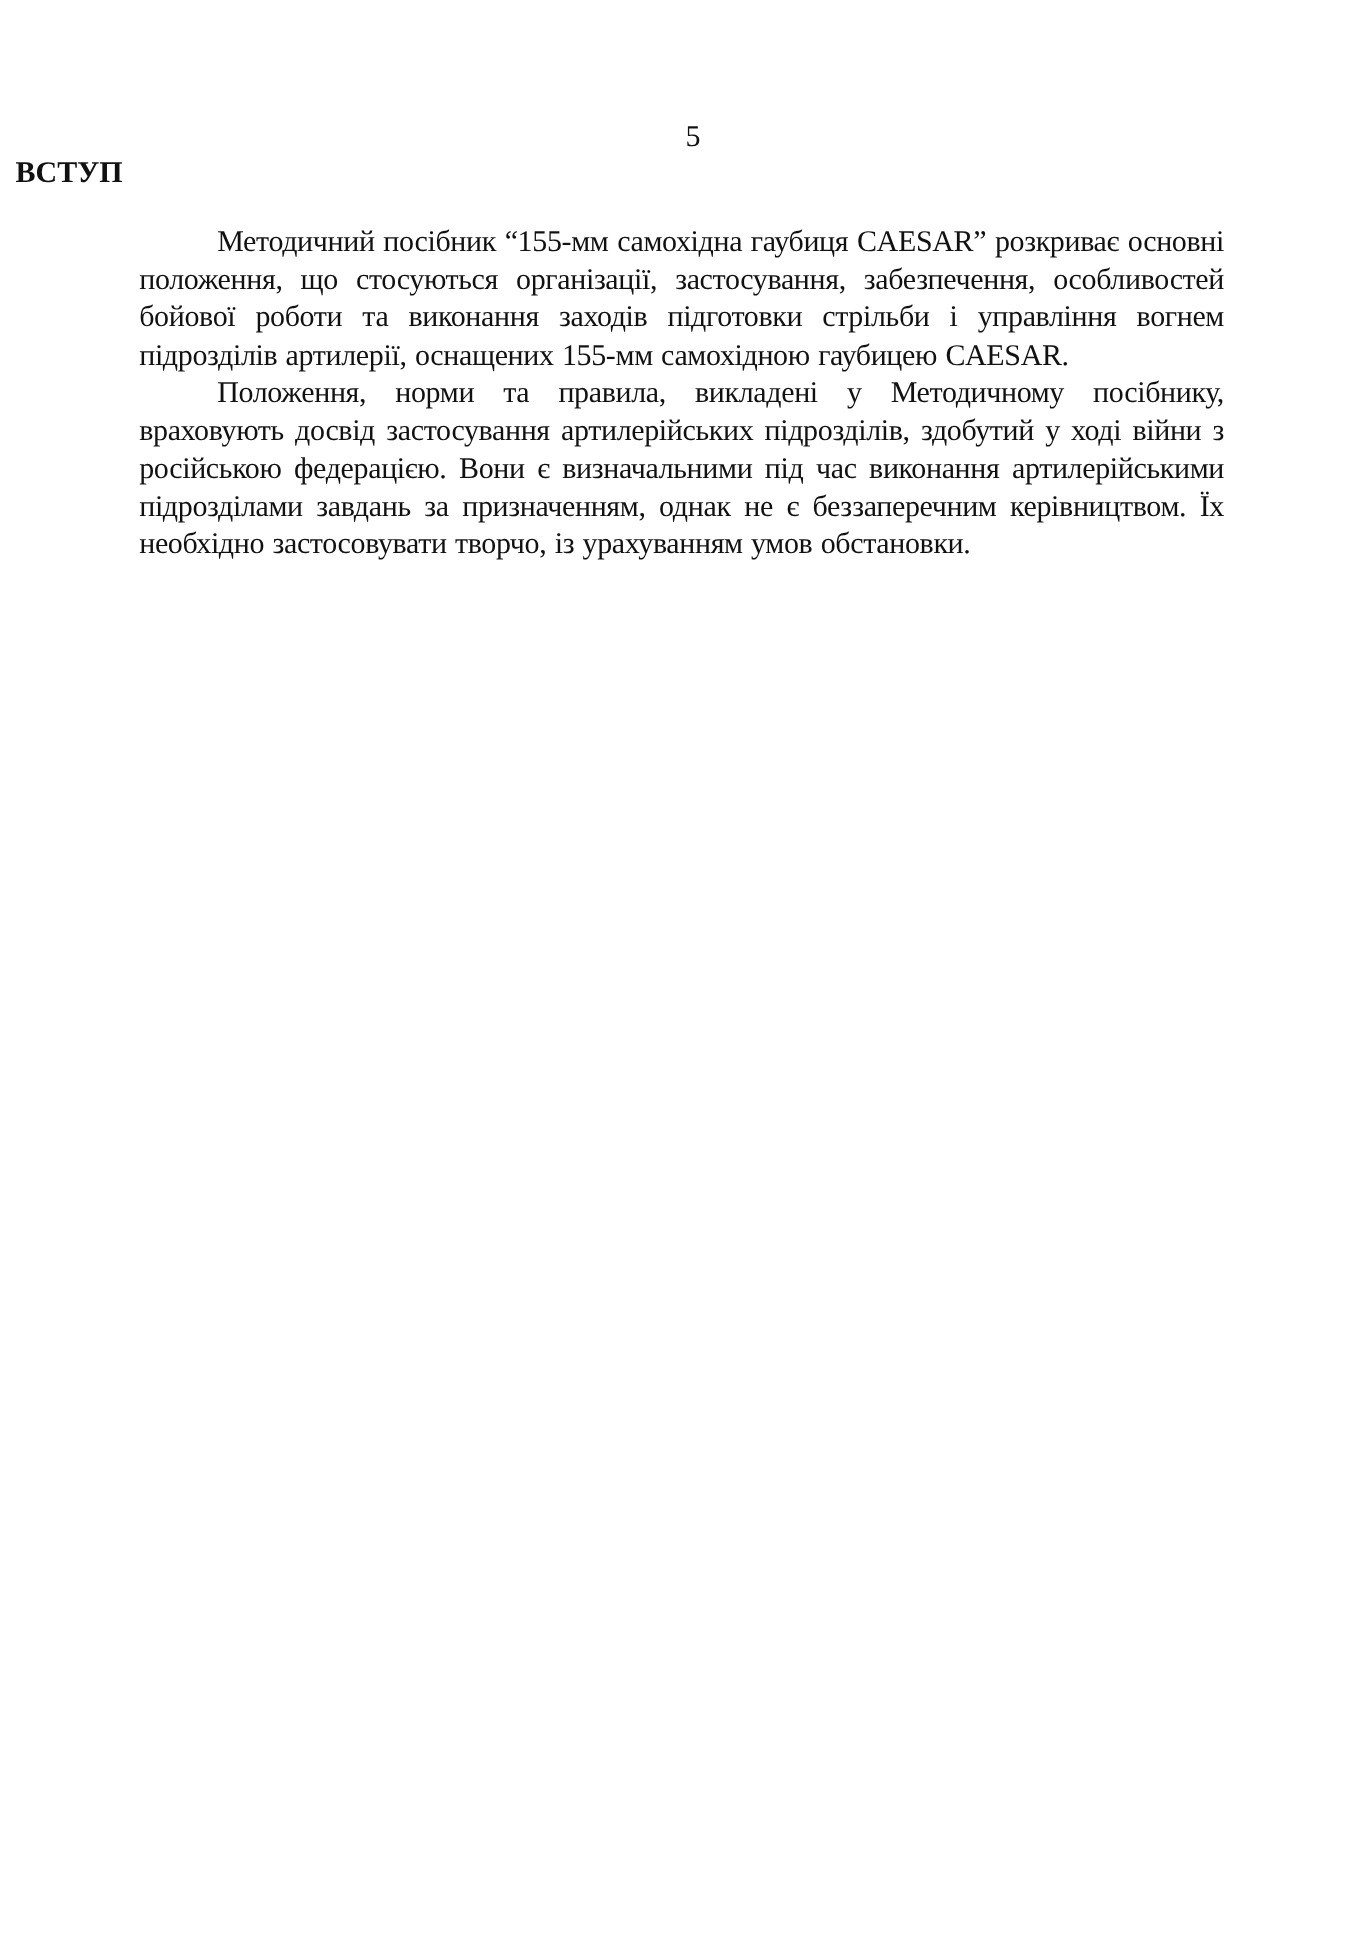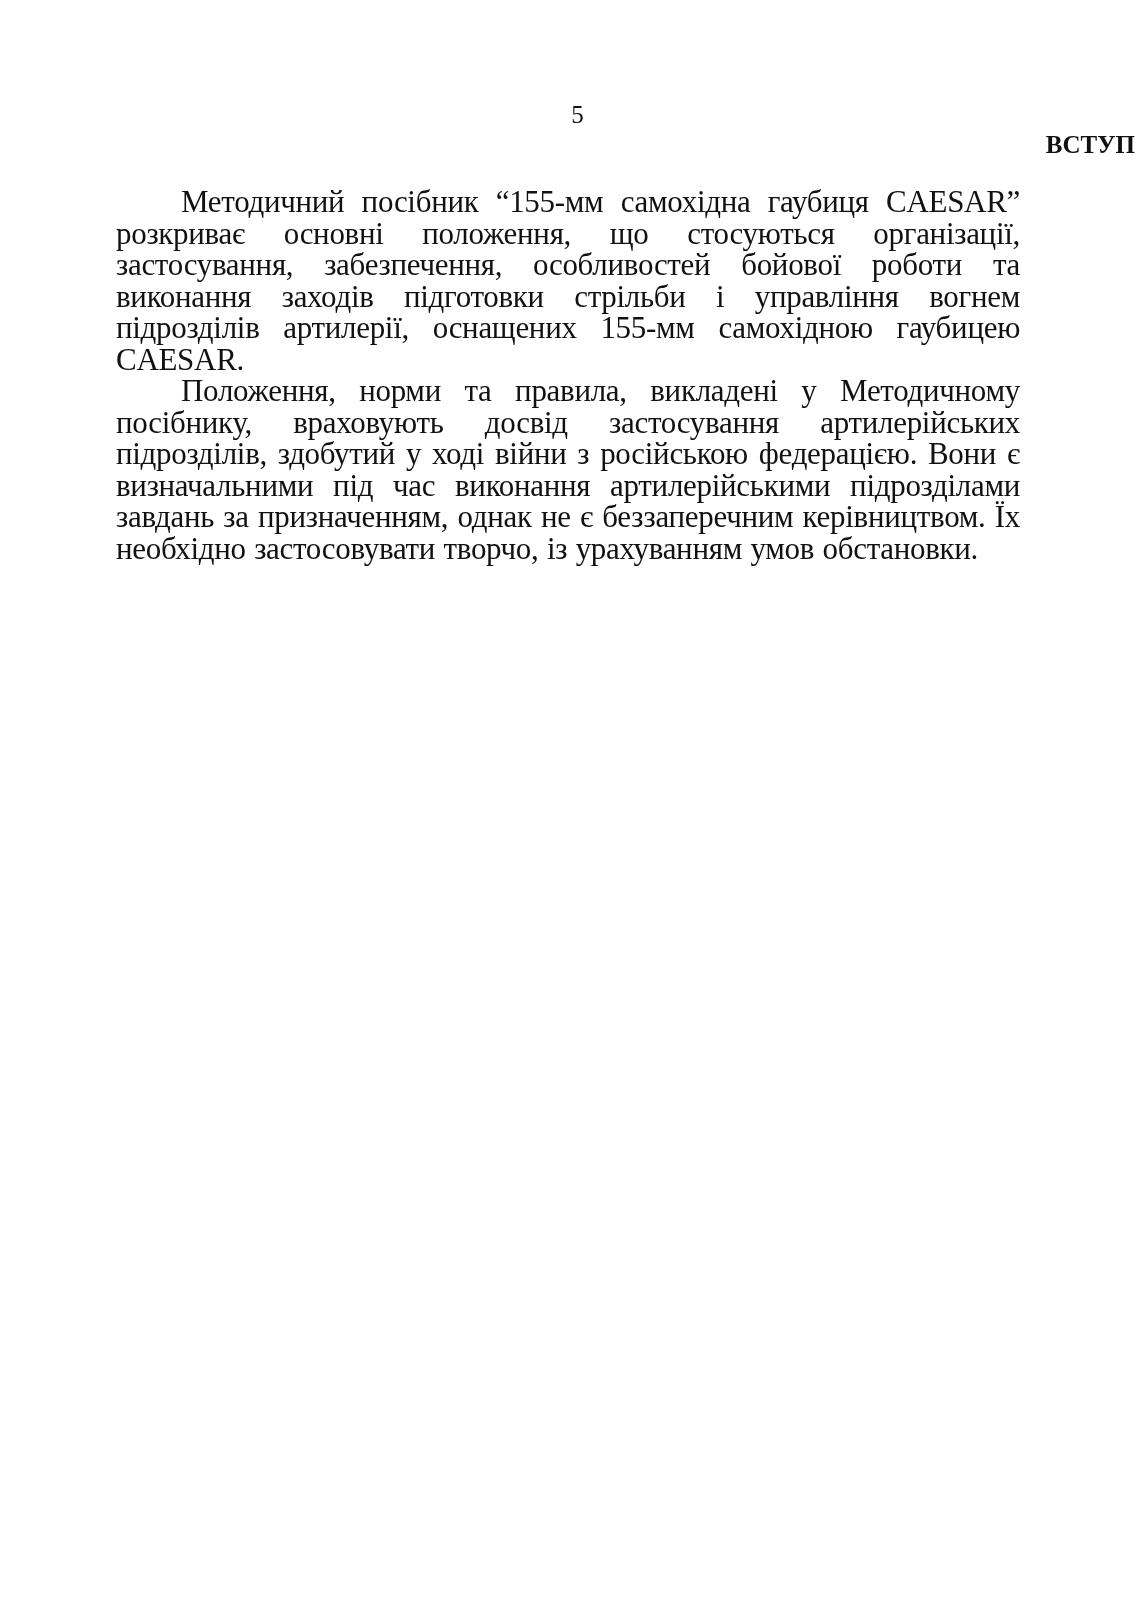--- a/index.html
+++ b/index.html
@@ -35,35 +35,35 @@
     }
     .page-number span {
       display: inline-block;
       margin-left: 13px;
     }
     .heading {
       position: absolute;
       top: 130px;
       left: 0;
       width: 1135px;
-      text-align: right;
+      text-align: left;
       font-size: 25px;
       line-height: 30px;
       font-weight: bold;
     }
     .heading span {
       display: inline-block;
       margin-left: 13px;
     }
     .body-text {
       position: absolute;
       top: 186px;
       left: 116px;
       width: 904px;
-      font-size: 31px;
+      font-size: 25px;
       line-height: 31.5px;
     }
     .para {
       margin: 0;
       text-align: justify;
       text-indent: 65px;
       letter-spacing: -0.3px;
       word-spacing: 1px;
     }
   </style>

